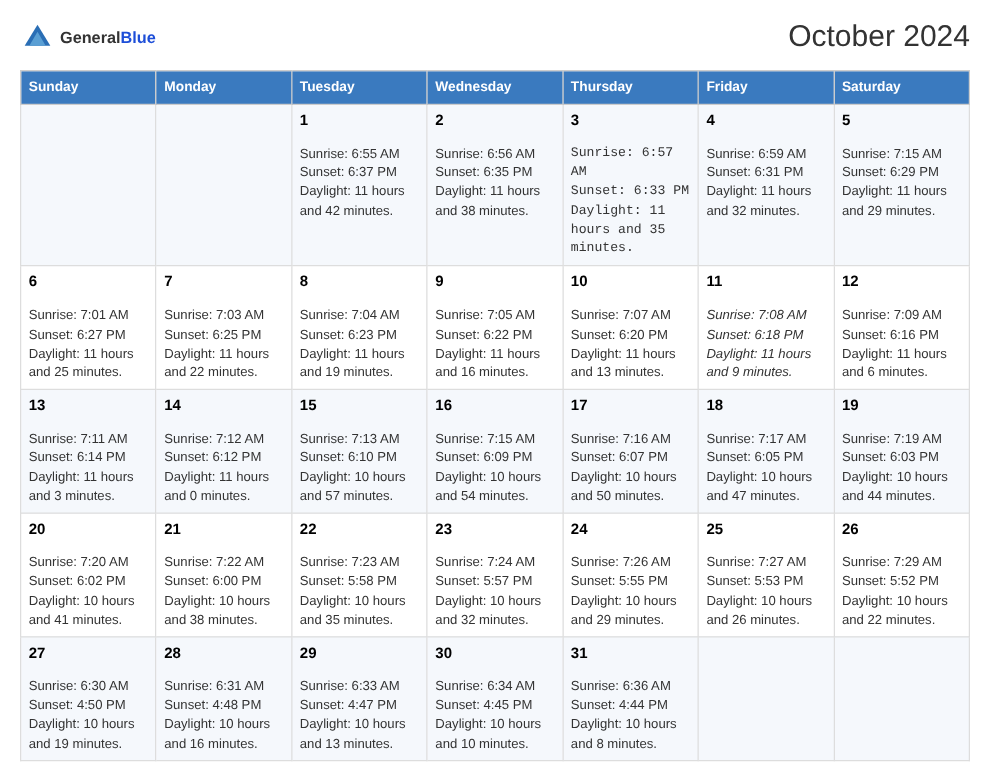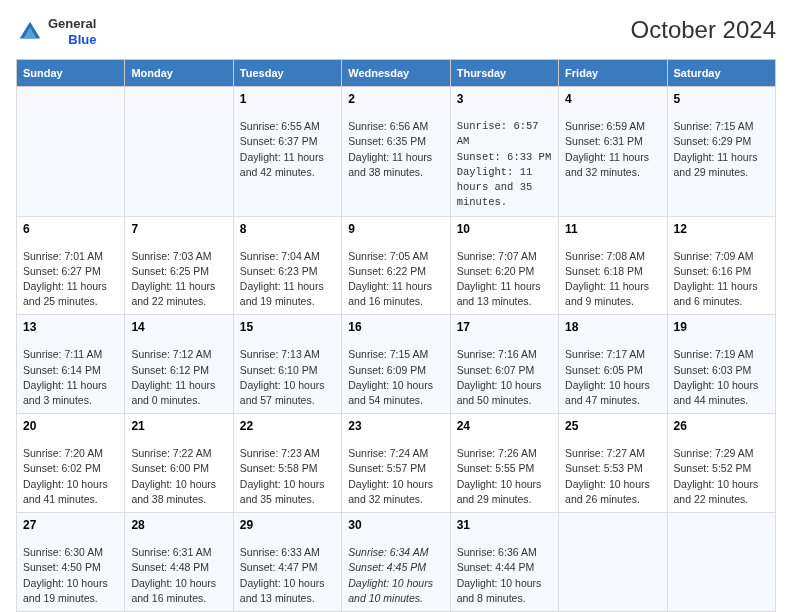--- a/index.html
+++ b/index.html
@@ -16,21 +16,21 @@
       align-items: flex-start;
       margin-bottom: 12px;
     }
     .logo {
       display: flex;
       align-items: center;
       gap: 4px;
     }
     .logo-text {
       display: flex;
-      flex-direction: column;
+      flex-direction: row;
       font-size: 13px;
       font-weight: bold;
       line-height: 1.2;
     }
     .logo-text .general { color: #333; }
     .logo-text .blue { color: #1d4ed8; text-align: right; }
     .logo-icon {
       width: 28px;
       height: 28px;
     }
@@ -189,21 +189,21 @@
 Daylight: 11 hours and 16 minutes.</div>
         </td>
         <td>
           <span class="day-num">10</span>
           <div class="cell-info" style="white-space: pre-line;">Sunrise: 7:07 AM
 Sunset: 6:20 PM
 Daylight: 11 hours and 13 minutes.</div>
         </td>
         <td>
           <span class="day-num">11</span>
-          <div class="cell-info" style="white-space: pre-line;">Sunrise: 7:08 AM
+          <div class="cell-info" style="white-space: pre-line; font-style: italic;">Sunrise: 7:08 AM
 Sunset: 6:18 PM
 Daylight: 11 hours and 9 minutes.</div>
         </td>
         <td>
           <span class="day-num">12</span>
           <div class="cell-info" style="white-space: pre-line;">Sunrise: 7:09 AM
 Sunset: 6:16 PM
 Daylight: 11 hours and 6 minutes.</div>
         </td>
       </tr>
@@ -309,21 +309,21 @@
 Daylight: 10 hours and 16 minutes.</div>
         </td>
         <td>
           <span class="day-num">29</span>
           <div class="cell-info" style="white-space: pre-line;">Sunrise: 6:33 AM
 Sunset: 4:47 PM
 Daylight: 10 hours and 13 minutes.</div>
         </td>
         <td>
           <span class="day-num">30</span>
-          <div class="cell-info" style="white-space: pre-line; font-style: italic;">Sunrise: 6:34 AM
+          <div class="cell-info" style="white-space: pre-line;">Sunrise: 6:34 AM
 Sunset: 4:45 PM
 Daylight: 10 hours and 10 minutes.</div>
         </td>
         <td>
           <span class="day-num">31</span>
           <div class="cell-info" style="white-space: pre-line;">Sunrise: 6:36 AM
 Sunset: 4:44 PM
 Daylight: 10 hours and 8 minutes.</div>
         </td>
         <td class="empty-cell"></td>

